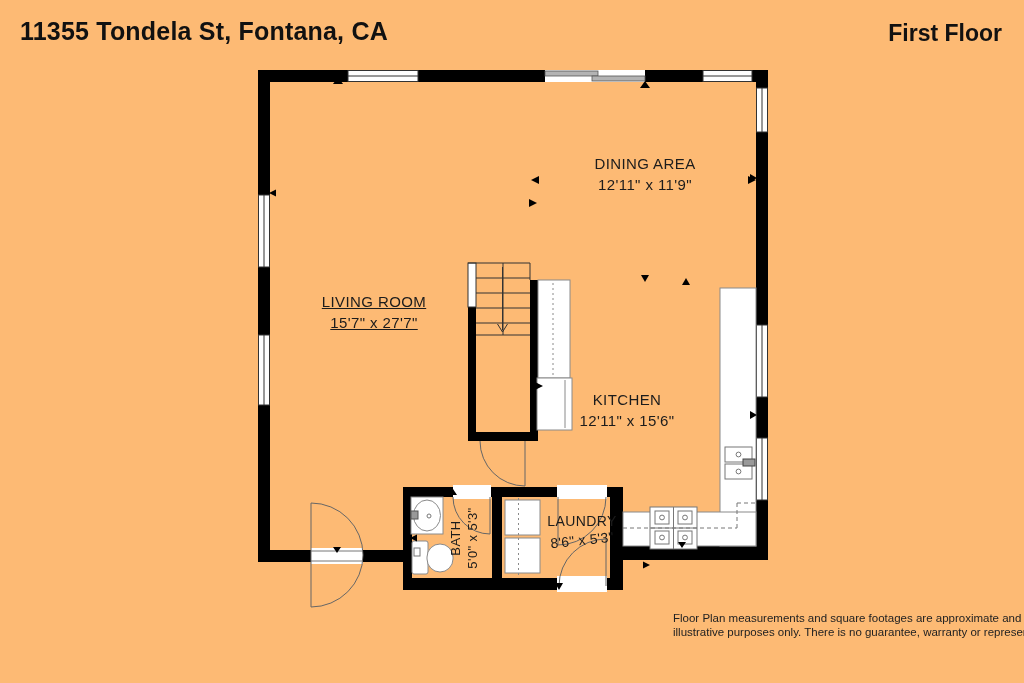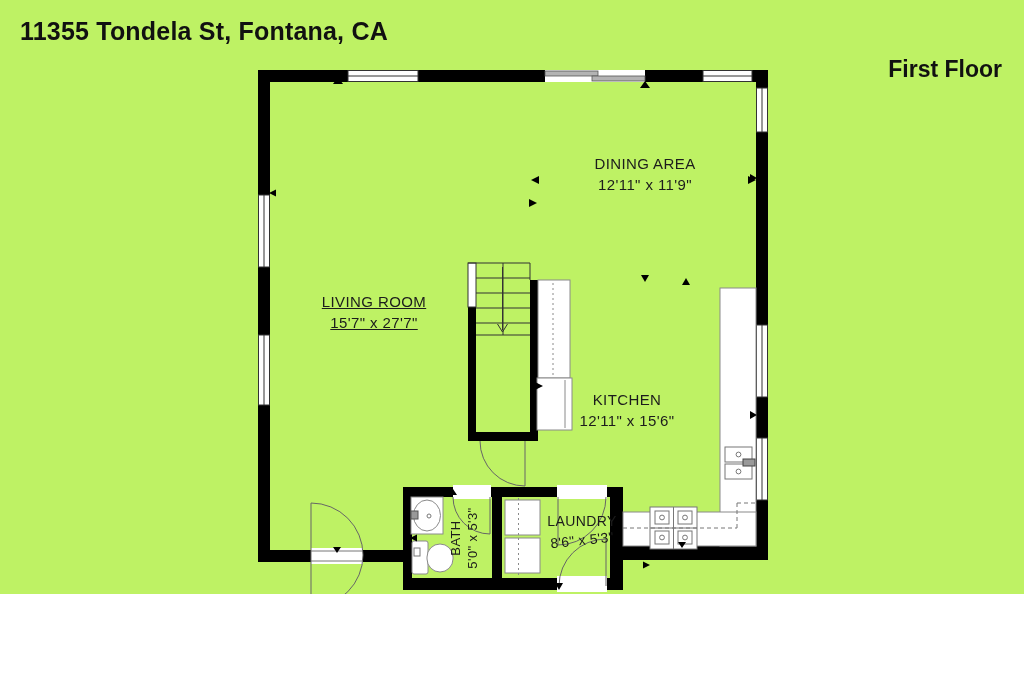--- a/index.html
+++ b/index.html
@@ -1,26 +1,26 @@
 <!DOCTYPE html>
 <html><head>
 <meta charset="utf-8">
 <style>
   html,body{margin:0;padding:0;background:#fff;}
   #screen{
-    position:relative;width:1024px;height:594px;background:#bef264;
+    position:relative;width:1024px;height:683px;background:#fdba74;
     font-family:"Liberation Sans",sans-serif;overflow:hidden;
   }
   .abs{position:absolute;}
   .page-title{
     left:20px;top:17px;font-size:25px;font-weight:bold;color:#111;
     letter-spacing:.2px;white-space:nowrap;
   }
   .floor-label{
-    right:22px;top:20px;font-size:23px;font-weight:bold;color:#111;white-space:nowrap;margin-top:36px;
+    right:22px;top:20px;font-size:23px;font-weight:bold;color:#111;white-space:nowrap;
   }
   svg.plan{left:0;top:0;}
   .room-label{color:#1c1c1c;text-align:center;line-height:21px;font-size:15px;letter-spacing:.4px;}
   .room-label .nm{white-space:nowrap;}
   .room-label .dm{white-space:nowrap;}
   .lbl-dining{left:545px;top:153px;width:200px;}
   .lbl-living{left:274px;top:291px;width:200px;text-decoration:underline;}
   .lbl-kitchen{left:527px;top:389px;width:200px;}
   .lbl-laundry-name{left:537px;top:513px;width:90px;color:#1c1c1c;text-align:center;font-size:14px;letter-spacing:.4px;white-space:nowrap;}
   .lbl-laundry-dims{left:535px;top:532px;width:94px;color:#1c1c1c;text-align:center;font-size:14px;letter-spacing:.2px;transform:rotate(-6deg);white-space:nowrap;}

